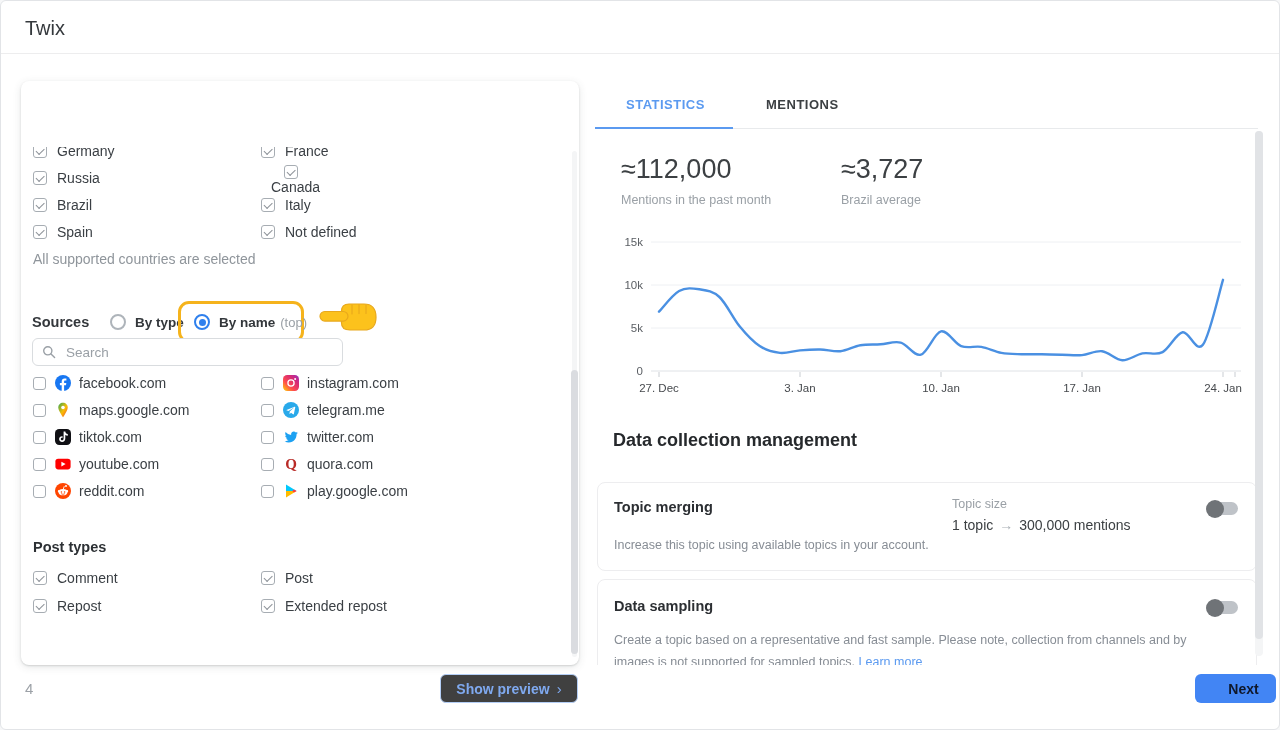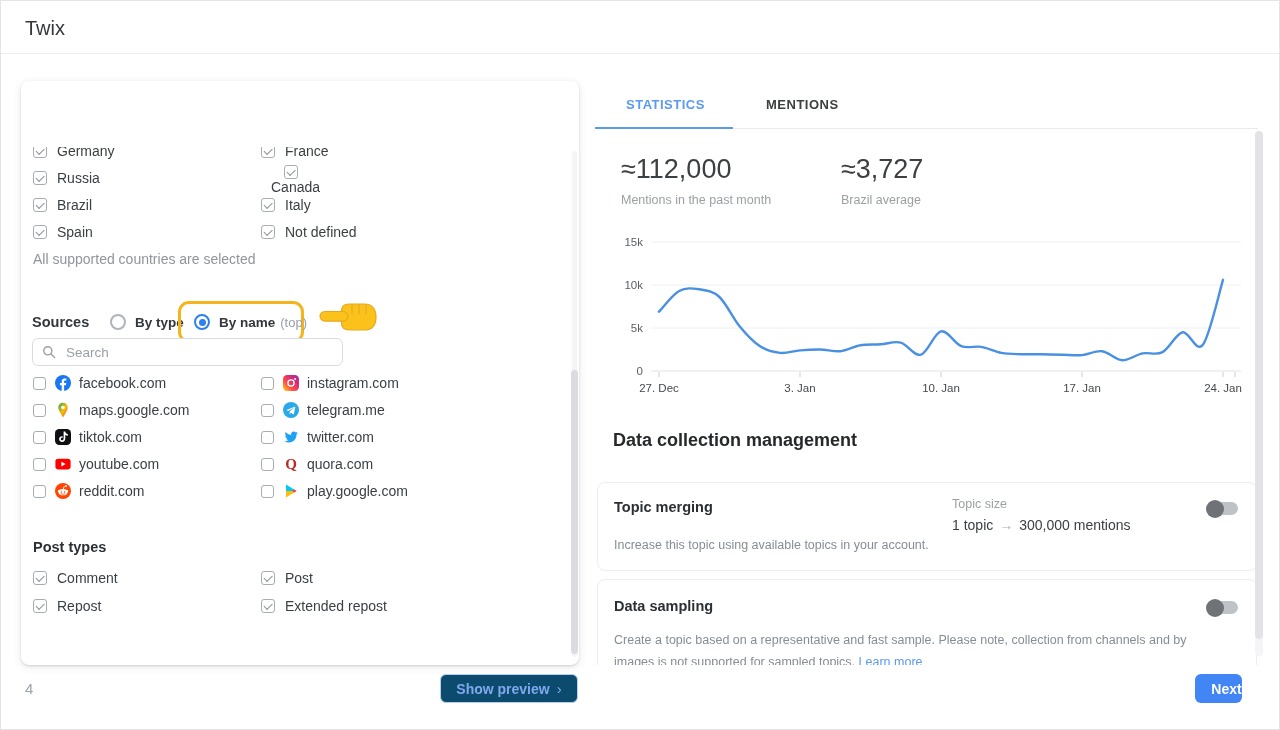--- a/index.html
+++ b/index.html
@@ -1,18 +1,18 @@
 <!DOCTYPE html>
 <html><head>
 <meta charset="utf-8">
 <style>
   html,body{margin:0;padding:0;background:#f6f7f8;}
   *{box-sizing:border-box;}
   .screen{position:relative;width:1280px;height:730px;margin:0 auto;background:#fff;
-    border:1px solid #e2e4e7;border-radius:0;overflow:hidden;
+    border:1px solid #e2e4e7;border-radius:6px;overflow:hidden;
     font-family:"Liberation Sans",sans-serif;color:#3c4043;}
 
   
   .app-title{position:absolute;left:24px;top:16px;font-size:20px;color:#35393d;}
   .app-divider{position:absolute;left:0;right:0;top:52px;height:1px;background:#ededee;}
 
   
   .filter-card{position:absolute;left:20px;top:80px;width:558px;height:584px;background:#fff;
     border-radius:8px;box-shadow:0 1px 2px rgba(60,64,67,.18),0 2px 8px rgba(60,64,67,.12);}
   .f-header{position:absolute;left:0;top:0;right:0;height:65px;border-bottom:1px solid #ececee;border-radius:8px 8px 0 0;cursor:pointer;}
@@ -80,24 +80,24 @@
 
   .toggle{position:absolute;right:18px;width:30px;height:13px;background:#bfc3c8;border-radius:7px;cursor:pointer;}
   .toggle::after{content:"";position:absolute;left:-2px;top:-2.5px;width:18px;height:18px;background:#6f7377;border-radius:50%;}
 
   .r-track{position:absolute;left:1254px;top:130px;width:8px;height:525px;background:#f4f5f6;border-radius:4px;}
   .r-thumb{position:absolute;left:1254px;top:130px;width:8px;height:508px;background:#e1e3e6;border-radius:4px;}
 
   
   .step-num{position:absolute;left:24px;top:679px;font-size:15px;color:#9ca1a7;}
   .btn-preview{position:absolute;left:439px;top:673px;width:138px;height:29px;border:1px solid #b4cef6;border-radius:6px;
-    background:#0c4a6e;color:#7fa9ef;font-size:14px;font-weight:700;display:flex;align-items:center;justify-content:center;cursor:pointer;}
+    background:#404040;color:#7fa9ef;font-size:14px;font-weight:700;display:flex;align-items:center;justify-content:center;cursor:pointer;}
   .btn-preview .chev{margin-left:7px;font-size:15px;font-weight:400;}
-  .btn-next{position:absolute;left:1194px;top:673px;width:47px;height:29px;background:#4285f4;border-radius:6px;
-    color:#ffffff;font-size:14px;font-weight:700;display:flex;align-items:center;justify-content:center;cursor:pointer;padding-left:16px;}
+  .btn-next{position:absolute;left:1194px;top:673px;width:81px;height:29px;background:#4285f4;border-radius:6px;
+    color:#0f172a;font-size:14px;font-weight:700;display:flex;align-items:center;justify-content:center;cursor:pointer;padding-left:16px;}
 </style>
 </head>
 <body>
 
 <div class="screen">
 
   <div class="app-title">Twix</div>
   <div class="app-divider"></div>
 
   <div class="filter-card">

